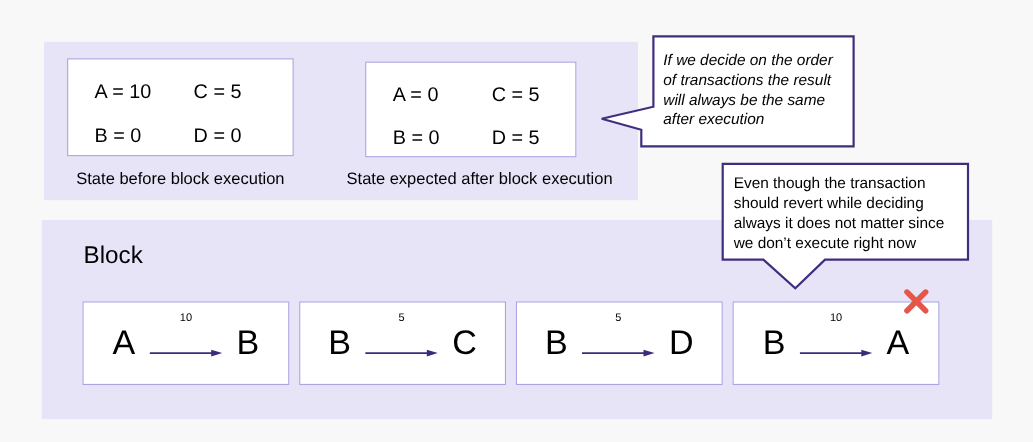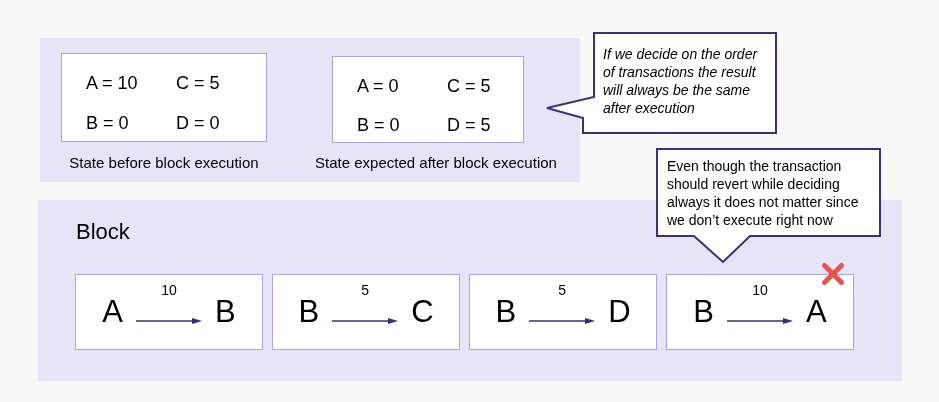--- a/index.html
+++ b/index.html
@@ -79,21 +79,21 @@
     line-height: 36px;
   }
 
   .tx-arrow-assembly {
     display: flex;
     flex-direction: column;
     align-items: center;
     transform: translateY(-9px);
   }
   .tx-amount {
-    font-size: 14px;
+    font-size: 10px;
     line-height: 16px;
     margin-bottom: 19px;
   }
 
   .reject-x {
     position: absolute;
     left: 820px;
     top: 261px;
     width: 26px;
     height: 26px;

